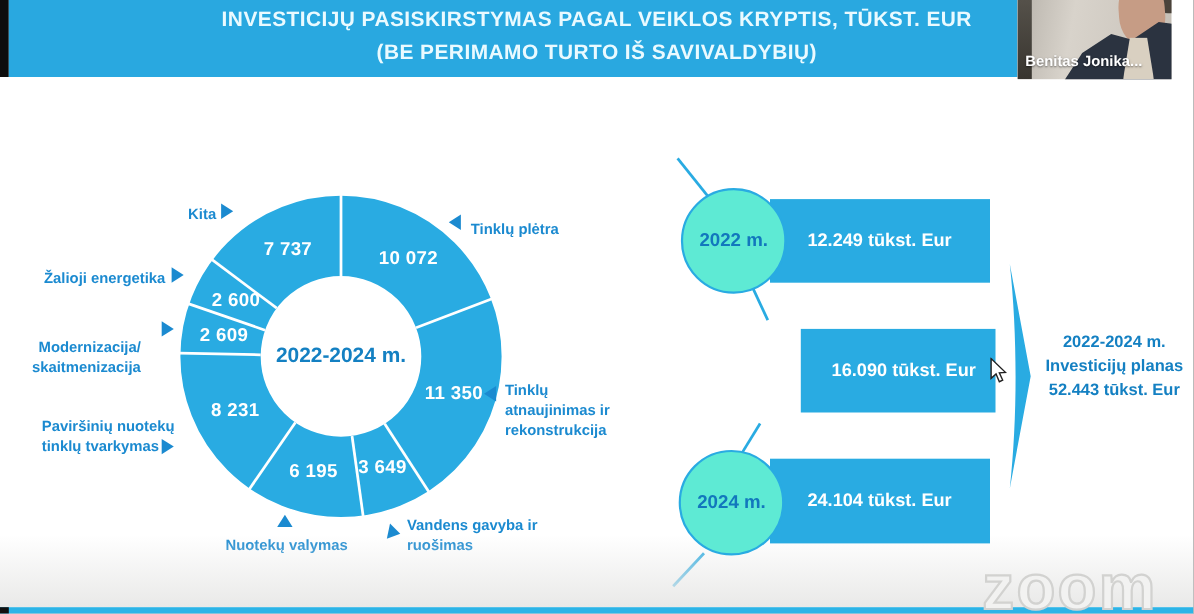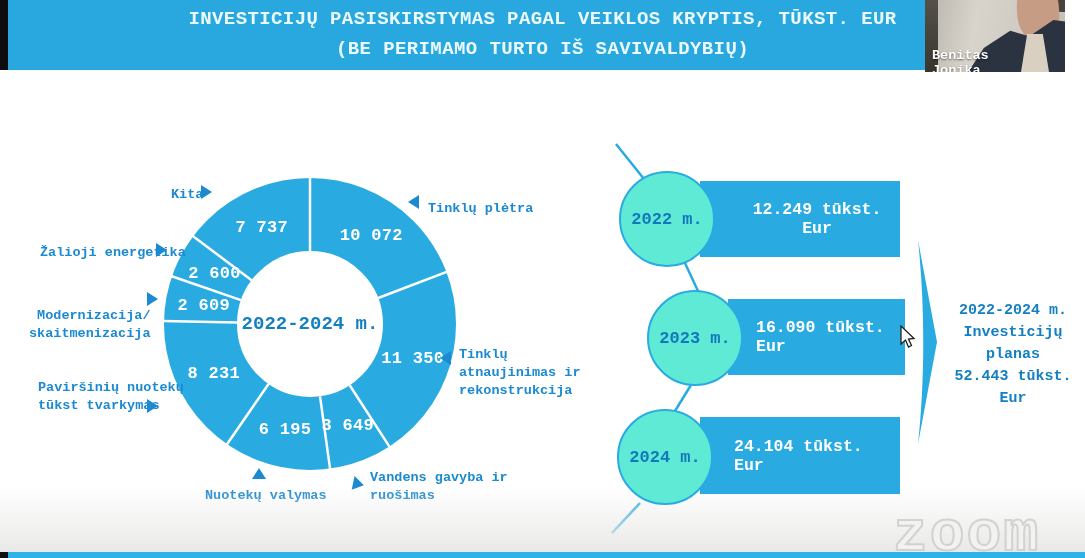--- a/index.html
+++ b/index.html
@@ -1,18 +1,18 @@
 <!DOCTYPE html>
 <html><head>
 <meta charset="utf-8">
 <style>
   html,body{margin:0;padding:0;background:#888;}
   #screen{
     position:relative;width:1085px;height:558px;overflow:hidden;
-    background:#ffffff;font-family:Liberation Mono, monospace;
+    background:#ffffff;font-family:Liberation Sans, sans-serif;
     -webkit-font-smoothing:antialiased;
   }
   .abs{position:absolute;}
   
   #edge-left{left:0;top:0;width:8px;height:70px;background:#0d0d0d;}
   #header{left:8px;top:0;width:917px;height:70px;background:#29a8e0;}
   .title-line{left:0;width:1085px;text-align:center;color:#eafaff;
     font-weight:bold;font-size:19px;letter-spacing:.4px;}
   #title-1{top:8px;}
   #title-2{top:38px;}
@@ -132,21 +132,21 @@
         <div>Vandens gavyba ir</div>
         <div>ruošimas</div>
       </div>
       <div class="tri tri-right" style="left: 353px; top: 477px; transform: rotate(12deg);"></div>
       <div class="callout" style="left: 205px; top: 487px; text-align: left;">
         <div>Nuotekų valymas</div>
       </div>
       <div class="tri tri-up" style="left: 252px; top: 468px;"></div>
       <div class="callout" style="left: 38px; top: 379px; text-align: left;">
         <div>Paviršinių nuotekų</div>
-        <div>tūkst tvarkymas</div>
+        <div>tinklų tvarkymas</div>
       </div>
       <div class="tri tri-right" style="left: 147px; top: 399px;"></div>
       <div class="callout" style="left: 29px; top: 287px; text-align: right; margin-top: 20px;">
         <div>Modernizacija/</div>
         <div>skaitmenizacija</div>
       </div>
       <div class="tri tri-right" style="left: 147px; top: 292px;"></div>
       <div class="callout" style="left: 40px; top: 244px; text-align: left;">
         <div>Žalioji energetika</div>
       </div>
@@ -160,23 +160,20 @@
   <div class="abs year-bar" style="left:700px;top:181px;width:200px;height:76px;padding-left:34px;box-sizing:border-box;text-align:center;">
     <span>12.249 tūkst. Eur</span>
   </div>
   <div class="abs year-circle" style="left:619px;top:171px;">
     <span>2022 m.</span>
   </div>
 
   <div class="abs year-bar" style="left:728px;top:299px;width:177px;height:76px;padding-left:28px;box-sizing:border-box;">
     <span>16.090 tūkst. Eur</span>
   </div>
-  <div class="abs year-circle" style="left:647px;top:290px;">
-    <span>2023 m.</span>
-  </div>
 
   <div class="abs year-bar" style="left:700px;top:417px;width:200px;height:77px;padding-left:34px;box-sizing:border-box;">
     <span>24.104 tūkst. Eur</span>
   </div>
   <div class="abs year-circle" style="left:617px;top:409px;">
     <span>2024 m.</span>
   </div>
 
   <div class="abs" id="plan-summary">
     <div>2022-2024 m.</div>

